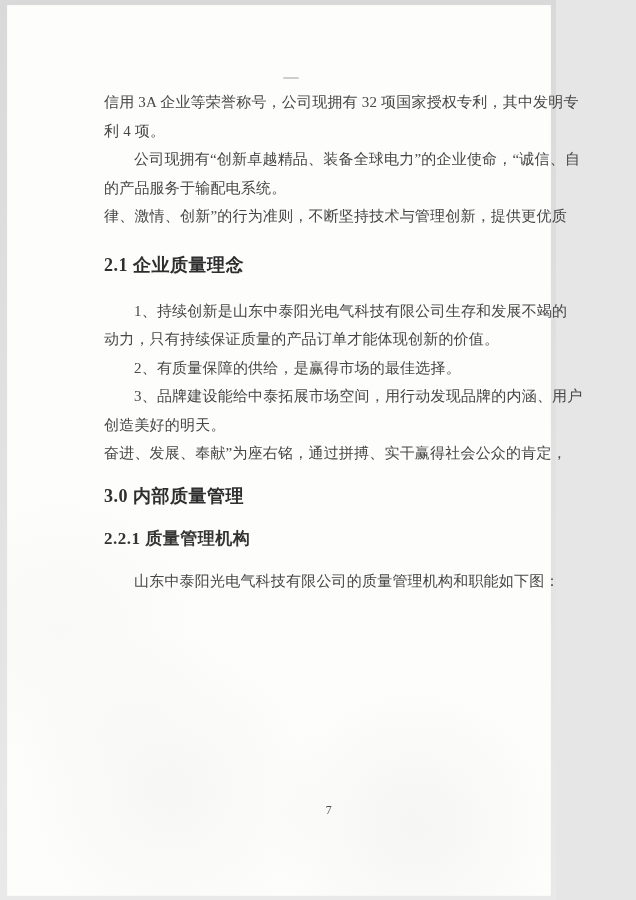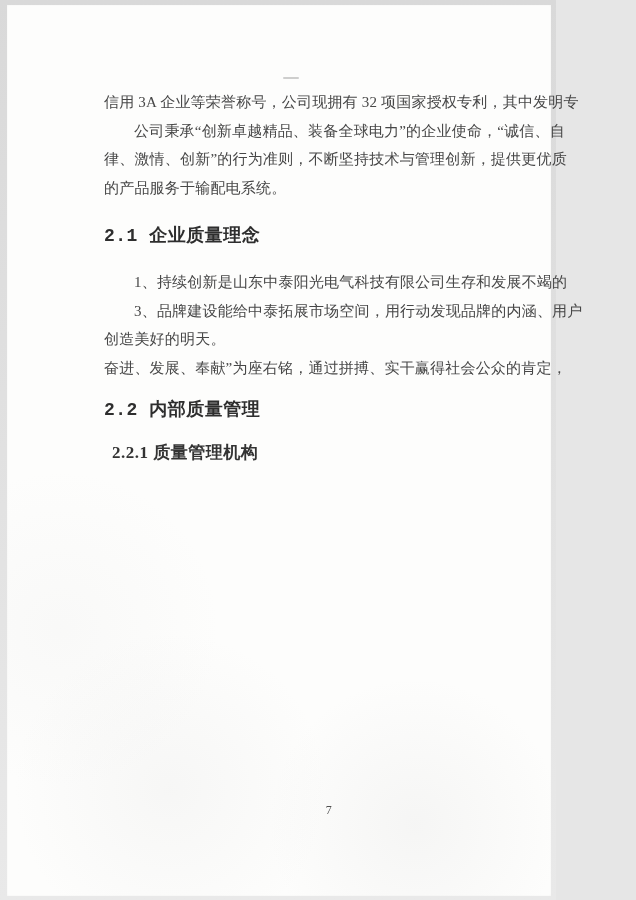--- a/index.html
+++ b/index.html
@@ -58,29 +58,29 @@
   .indent {
     text-indent: 2em;
   }
   .h-sec {
     margin: 22px 0 0 0;
     height: 24px;
     line-height: 24px;
     font-size: 18px;
     font-weight: bold;
     color: #2e2e2e;
-    font-family: Liberation Mono, monospace;
+    font-family: Liberation Serif, serif;
     letter-spacing: 0.5px;
     white-space: nowrap;
   }
   .h-sec.second {
     margin-top: 16px;
   }
   .h-sub {
-    margin: 20px 0 0 8px;
+    margin: 20px 0 0 0;
     height: 22px;
     line-height: 22px;
     font-size: 17px;
     font-weight: bold;
     color: #333333;
     font-family: "Liberation Serif", "DejaVu Serif", serif;
     letter-spacing: 0.5px;
     white-space: nowrap;
   }
   .items {
@@ -102,35 +102,41 @@
 </style>
 </head>
 <body>
 
 <div class="scan-frame">
   <div class="paper">
     <div class="artifact-dash"></div>
 
     <div class="content">
       <p class="line">信用 3A 企业等荣誉称号，公司现拥有 32 项国家授权专利，其中发明专</p>
+      <p class="line">利 4 项。</p>
 
-      <p class="line indent">公司秉承“创新卓越精品、装备全球电力”的企业使命，“诚信、自</p>
+      <p class="line indent">公司现拥有“创新卓越精品、装备全球电力”的企业使命，“诚信、自</p>
+      <p class="line">的产品服务于输配电系统。</p>
       <p class="line">律、激情、创新”的行为准则，不断坚持技术与管理创新，提供更优质</p>
-      <p class="line">的产品服务于输配电系统。</p>
 
       <h1 class="h-sec">2.1 企业质量理念</h1>
 
       <div class="items">
         <p class="line indent">1、持续创新是山东中泰阳光电气科技有限公司生存和发展不竭的</p>
+        <p class="line">动力，只有持续保证质量的产品订单才能体现创新的价值。</p>
+        <p class="line indent">2、有质量保障的供给，是赢得市场的最佳选择。</p>
         <p class="line indent">3、品牌建设能给中泰拓展市场空间，用行动发现品牌的内涵、用户</p>
         <p class="line">创造美好的明天。</p>
         <p class="line">奋进、发展、奉献”为座右铭，通过拼搏、实干赢得社会公众的肯定，</p>
       </div>
 
-      <h1 class="h-sec second">2.2 内部质量管理</h1>
+      <h1 class="h-sec second">3.0 内部质量管理</h1>
 
       <h2 class="h-sub">2.2.1 质量管理机构</h2>
 
+      <div class="org-para">
+        <p class="line indent">山东中泰阳光电气科技有限公司的质量管理机构和职能如下图：</p>
+      </div>
     </div>
 
     <div class="page-number">7</div>
   </div>
 </div>
 
 </body></html>

